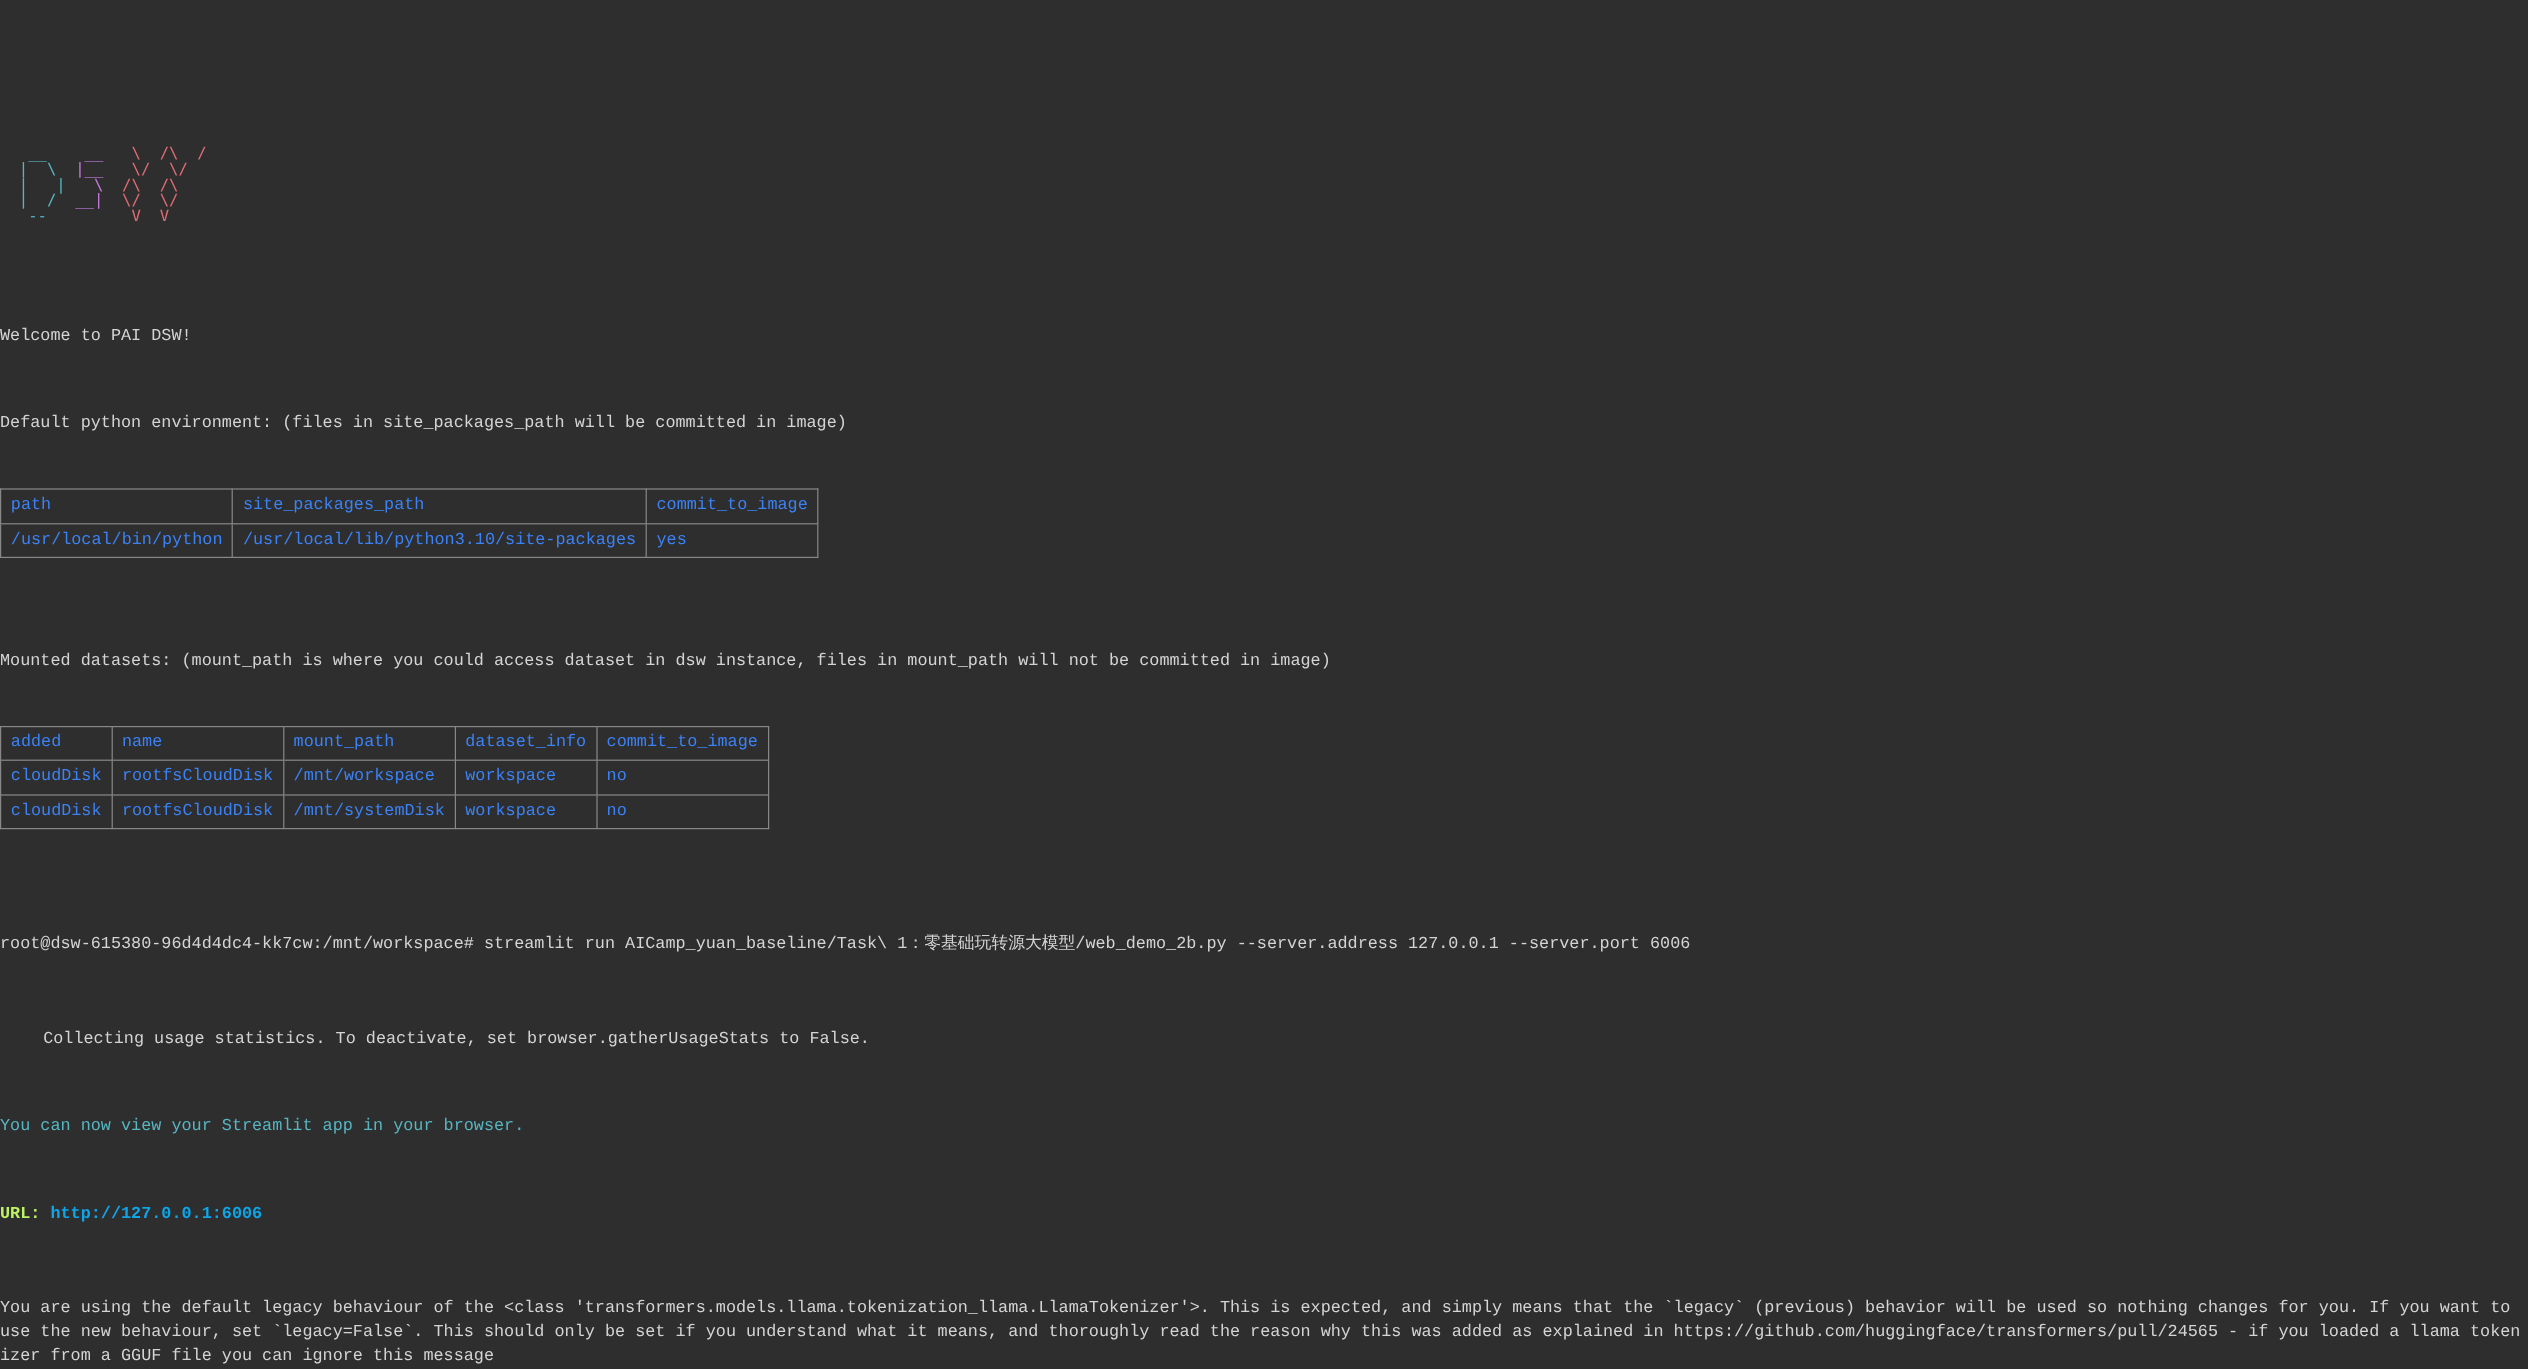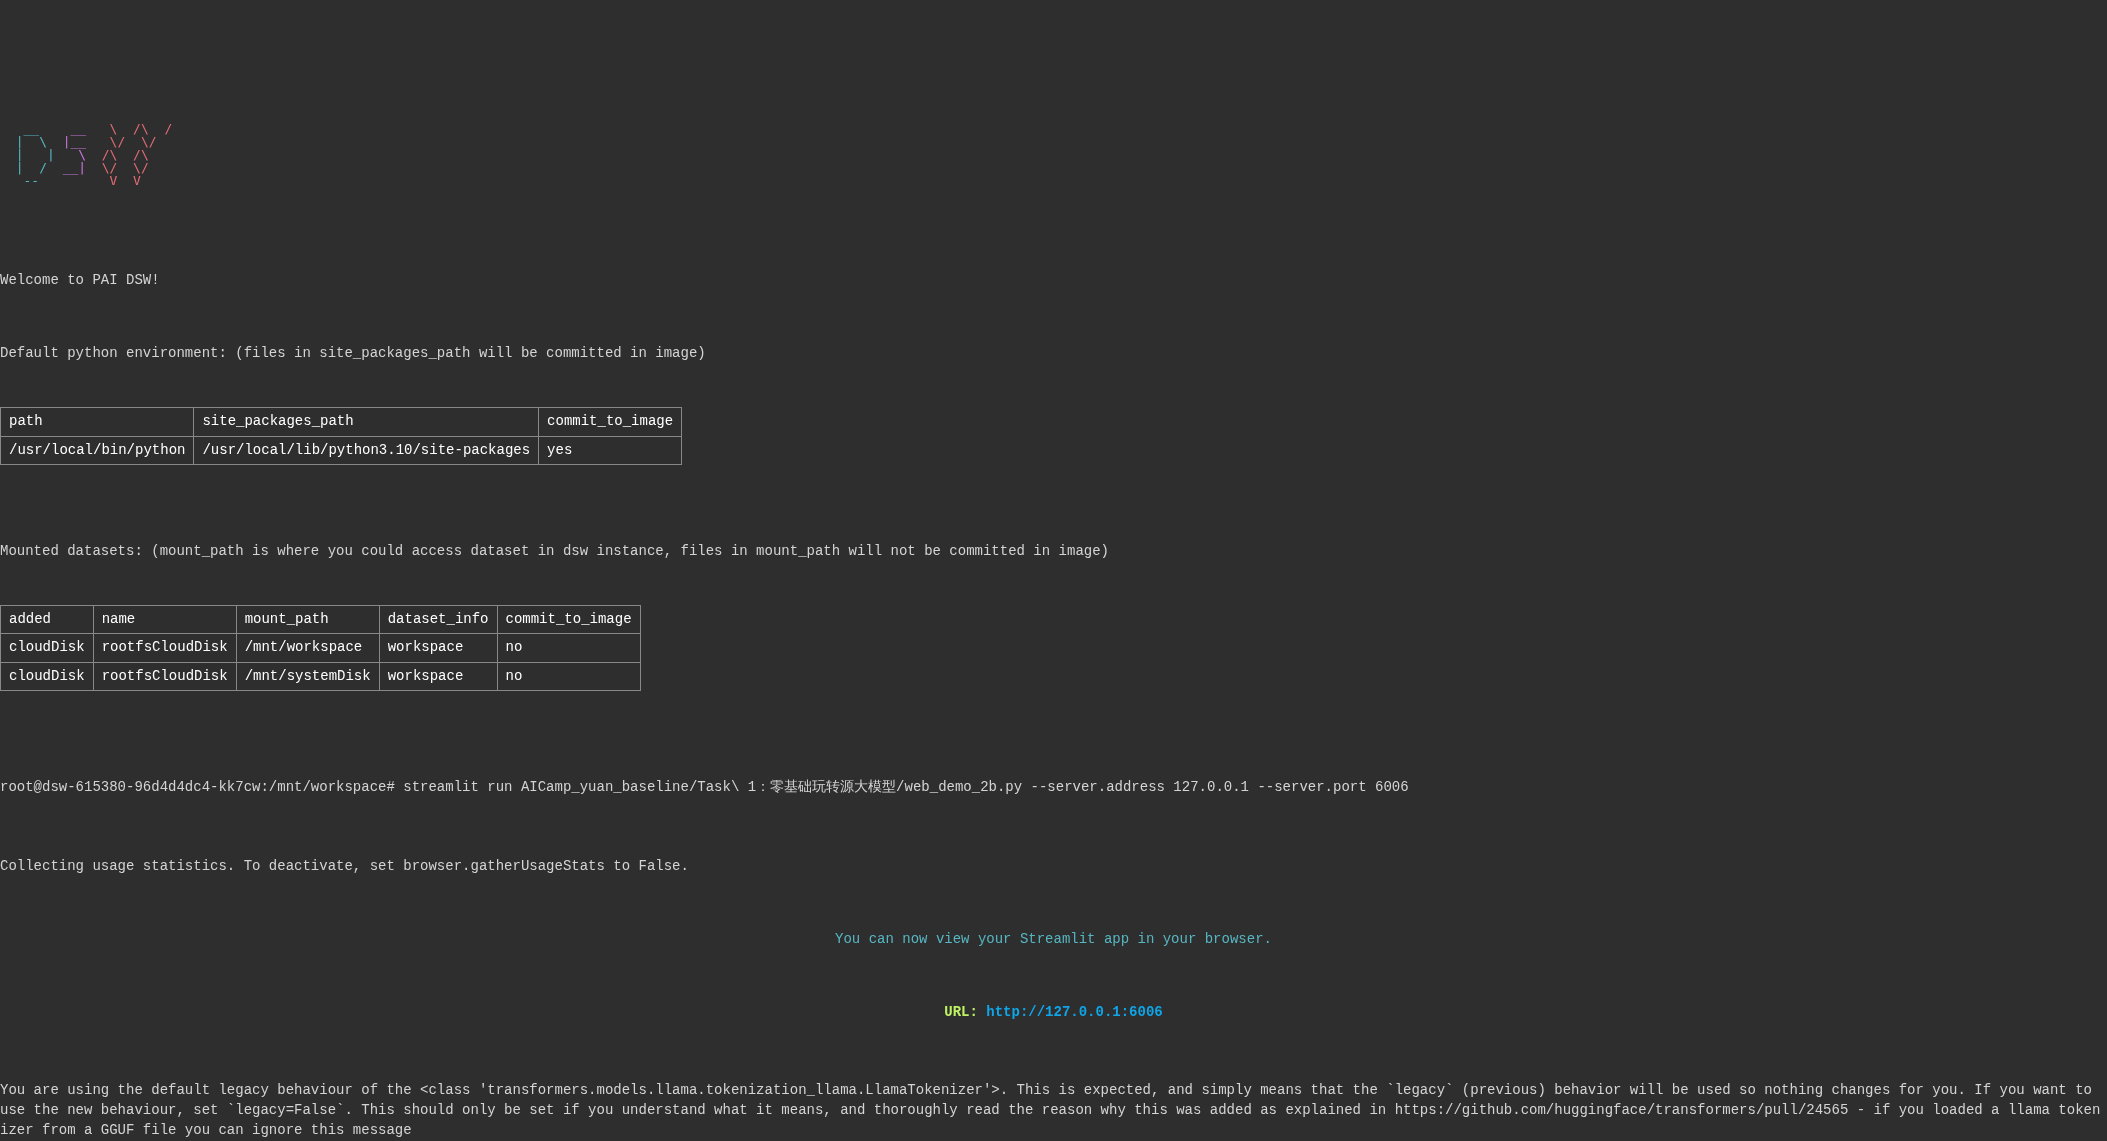--- a/index.html
+++ b/index.html
@@ -38,45 +38,45 @@
     .blank {
       height: 14px;
     }
     table {
       border-collapse: collapse;
       margin: 4px 0;
     }
     table td {
       border: 1px solid #888;
       padding: 4px 8px;
-      color: #ffffff;
+      color: #3b82f6;
     }
     .prompt-line {
       white-space: pre-wrap;
       word-break: break-all;
       margin-top: 10px;
     }
     .stats {
       margin-top: 6px;
       white-space: pre-wrap;
+      margin-left: 36px;
     }
     .blue-text {
       color: #56b6c2;
     }
     .url-label {
       color: #bef264;
       font-weight: bold;
     }
     .url-value {
       color: #0ea5e9;
       font-weight: bold;
     }
     .indent {
       padding-left: 0;
-      text-align: center;
     }
     .log-block {
       white-space: pre-wrap;
       word-break: break-word;
       margin-top: 6px;
     }
     .wrap {
       white-space: normal;
       word-break: break-all;
     }

